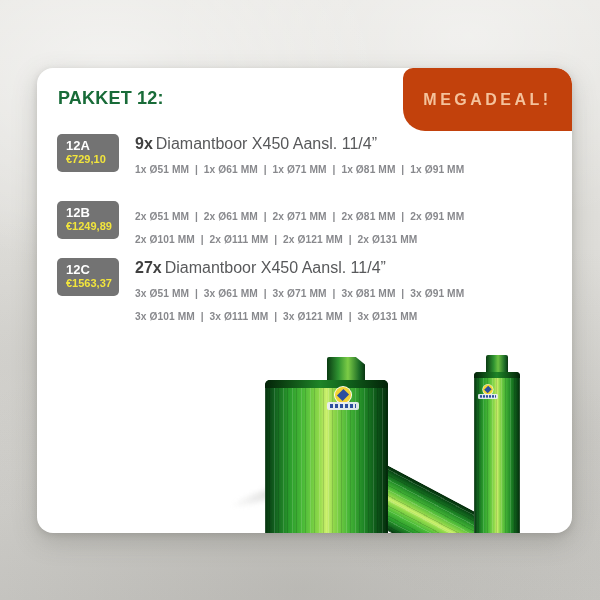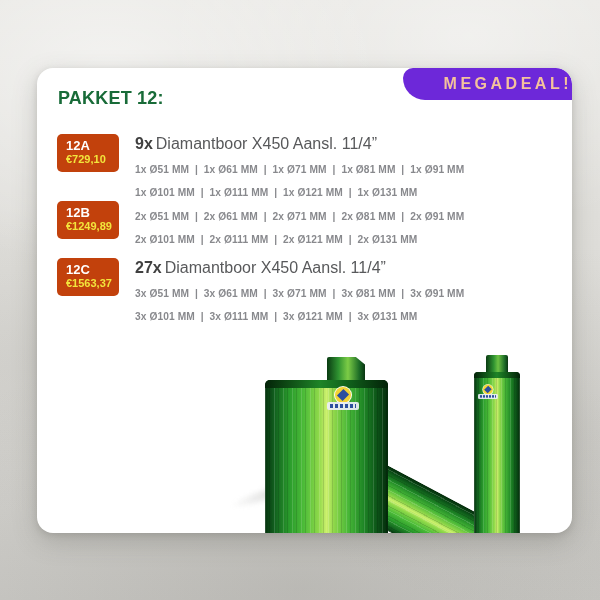--- a/index.html
+++ b/index.html
@@ -18,41 +18,41 @@
       linear-gradient(180deg, #e7e6e2 0%, #dddcd8 45%, #d3d2ce 78%, #cac9c5 100%);
   }
 
   .card {
     position:absolute; left:37px; top:68px; width:535px; height:465px;
     background:#ffffff; border-radius:16px; overflow:hidden;
     box-shadow:0 8px 24px rgba(90,88,84,.28), 0 2px 6px rgba(90,88,84,.18);
   }
 
   .megadeal {
-    position:absolute; top:0; right:0; width:169px; height:32px;
-    background:#6d28d9;
+    position:absolute; top:0; right:0; width:169px; height:63px;
+    background:#c2410c;
     border-radius:10px 16px 0 22px;
-    display:flex; align-items:center; justify-content:flex-end;
+    display:flex; align-items:center; justify-content:center;
   }
   .megadeal span {
     color:#f4c29c; font-size:16px; font-weight:bold; letter-spacing:3.5px;
   }
 
   .heading {
     position:absolute; left:21px; top:20px;
     color:#186b38; font-size:18px; font-weight:bold; letter-spacing:.2px;
   }
 
   .row { position:absolute; left:20px; display:flex; align-items:flex-start; }
   .row.r0 { top:66px; }
   .row.r1 { top:133px; }
   .row.r2 { top:190px; }
 
   .code-badge {
-    flex:0 0 auto; width:62px; height:38px; background:#c2410c; border-radius:5px;
+    flex:0 0 auto; width:62px; height:38px; background:#737373; border-radius:5px;
     padding:4px 0 0 9px; display:flex; flex-direction:column;
   }
   .code-badge .code  { color:#ffffff; font-size:13px; font-weight:bold; line-height:15px; }
   .code-badge .price { color:#f2e53c; font-size:11px; font-weight:bold; line-height:13px; }
 
   .pkg-text { margin-left:16px; }
   .pkg-title { font-size:16px; line-height:20px; white-space:nowrap; }
   .pkg-title .qty  { color:#404040; font-weight:bold; margin-right:3px; }
   .pkg-title .desc { color:#58595b; }
   .sizes {
@@ -163,21 +163,20 @@
     <section class="row r0">
       <div class="code-badge">
         <span class="code">12A</span>
         <span class="price">€729,10</span>
       </div>
       <div class="pkg-text">
         <div class="pkg-title">
           <span class="qty">9x</span><span class="desc">Diamantboor X450 Aansl. 11/4”</span>
         </div>
         <div class="sizes">1x Ø51 MM  |  1x Ø61 MM  |  1x Ø71 MM  |  1x Ø81 MM  |  1x Ø91 MM</div>
-        <div class="sizes">1x Ø101 MM  |  1x Ø111 MM  |  1x Ø121 MM  |  1x Ø131 MM</div>
       </div>
     </section>
 
     <section class="row r1">
       <div class="code-badge">
         <span class="code">12B</span>
         <span class="price">€1249,89</span>
       </div>
       <div class="pkg-text">
         <div class="sizes">2x Ø51 MM  |  2x Ø61 MM  |  2x Ø71 MM  |  2x Ø81 MM  |  2x Ø91 MM</div>

